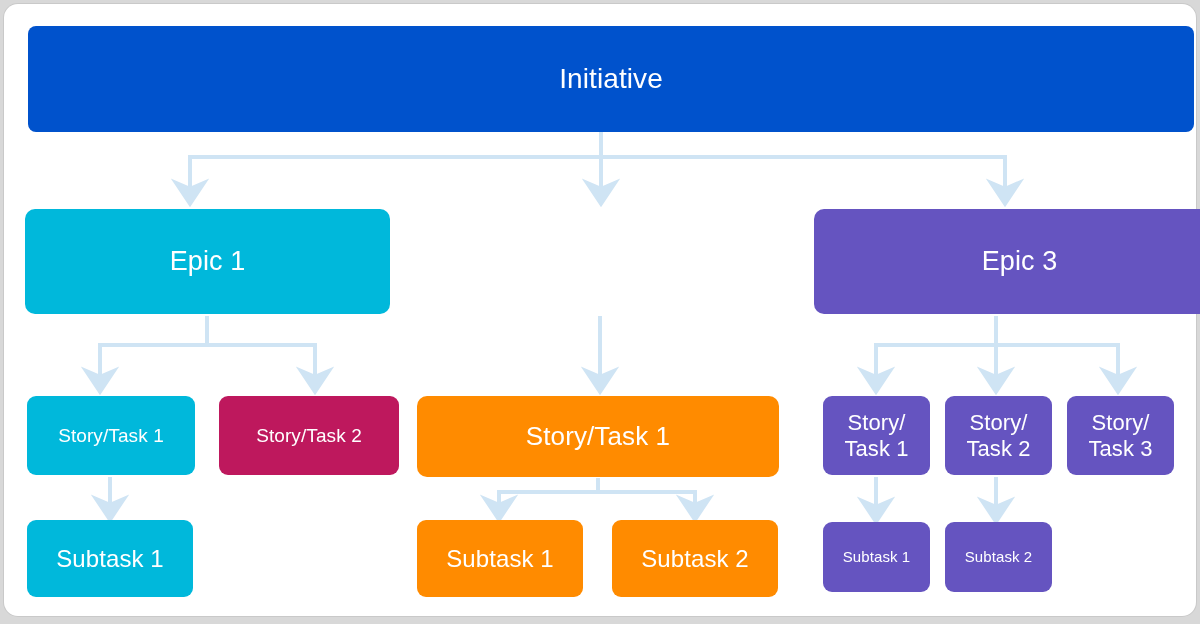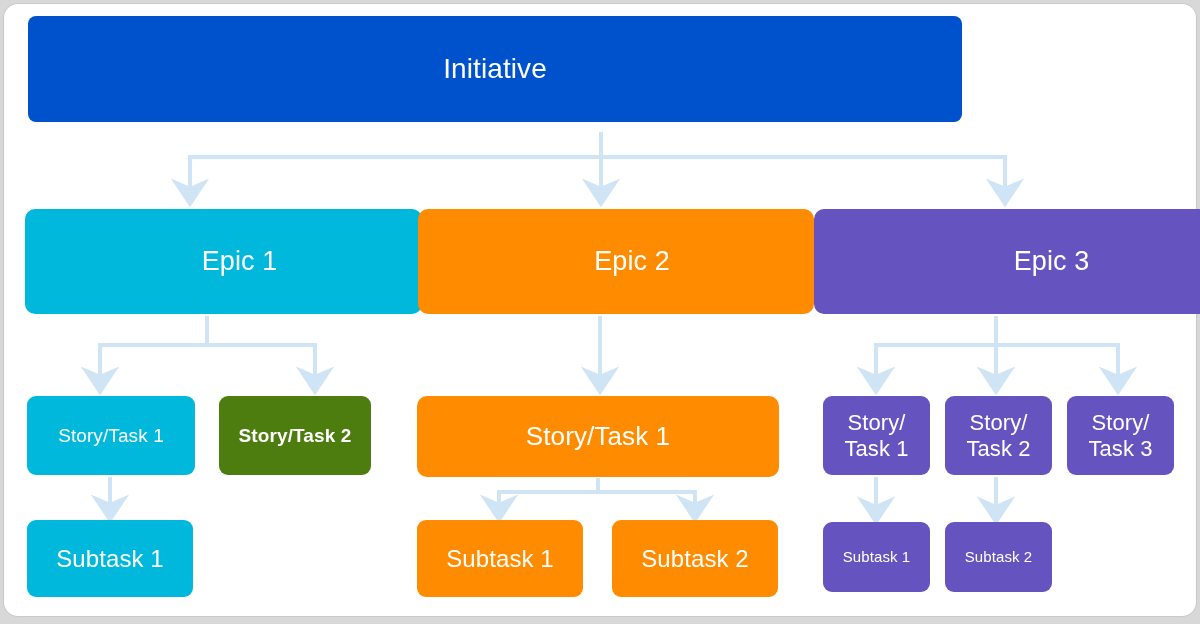--- a/index.html
+++ b/index.html
@@ -44,21 +44,21 @@
     text-align: center;
     color: #ffffff;
     border-radius: 10px;
     line-height: 1.15;
     white-space: pre-line;
     letter-spacing: 0.1px;
   }
   .node.initiative { border-radius: 8px; }
   .node.sm { border-radius: 9px; }
   .lvl-initiative { font-size: 28px; }
-  .lvl-epic { font-size: 27px; padding-left: 32px; }
+  .lvl-epic { font-size: 27px; }
   .lvl-story-wide { font-size: 26px; }
   .lvl-story { font-size: 19px; }
   .lvl-story-narrow { font-size: 22px; }
   .lvl-subtask { font-size: 24px; }
   .lvl-subtask-sm { font-size: 15px; }
 </style>
 </head>
 <body>
 
 <div id="canvas">
@@ -84,28 +84,27 @@
       <path d="M598,478 L598,492 L695,492 L695,508"></path>
 
       <path d="M996,316 L996,345 L876,345 L876,380"></path>
       <path d="M996,316 L996,380"></path>
       <path d="M996,316 L996,345 L1118,345 L1118,380"></path>
       <path d="M876,477 L876,510"></path>
       <path d="M996,477 L996,510"></path>
     </g>
   </svg>
 
-  <div class="node initiative lvl-initiative" style="left:28px; top:16px; width:934px; height:106px; background:#0052cc;">Initiative</div>
+  <div class="node initiative lvl-initiative" style="left:28px; top:26px; width:1166px; height:106px; background:#0052cc;">Initiative</div>
 
   <div class="node lvl-epic" style="left:25px; top:209px; width:365px; height:105px; background:#00b8db;">Epic 1</div>
-  <div class="node lvl-epic" style="left:418px; top:209px; width:364px; height:105px; background:#ff8b00;">Epic 2</div>
   <div class="node lvl-epic" style="left:814px; top:209px; width:411px; height:105px; background:#6554c0;">Epic 3</div>
 
   <div class="node sm lvl-story" style="left:27px; top:396px; width:168px; height:79px; background:#00b8db;">Story/Task 1</div>
-  <div class="node sm lvl-story" style="left:219px; top:396px; width:152px; height:79px; background:#4d7c0f;font-weight:bold;">Story/Task 2</div>
+  <div class="node sm lvl-story" style="left:219px; top:396px; width:180px; height:79px; background:#be185d;">Story/Task 2</div>
   <div class="node sm lvl-subtask" style="left:27px; top:520px; width:166px; height:77px; background:#00b8db;">Subtask 1</div>
 
   <div class="node lvl-story-wide" style="left:417px; top:396px; width:362px; height:81px; background:#ff8b00;">Story/Task 1</div>
   <div class="node sm lvl-subtask" style="left:417px; top:520px; width:166px; height:77px; background:#ff8b00;">Subtask 1</div>
   <div class="node sm lvl-subtask" style="left:612px; top:520px; width:166px; height:77px; background:#ff8b00;">Subtask 2</div>
 
   <div class="node sm lvl-story-narrow" style="left:823px; top:396px; width:107px; height:79px; background:#6554c0;">Story/
 Task 1</div>
   <div class="node sm lvl-story-narrow" style="left:945px; top:396px; width:107px; height:79px; background:#6554c0;">Story/
 Task 2</div>

